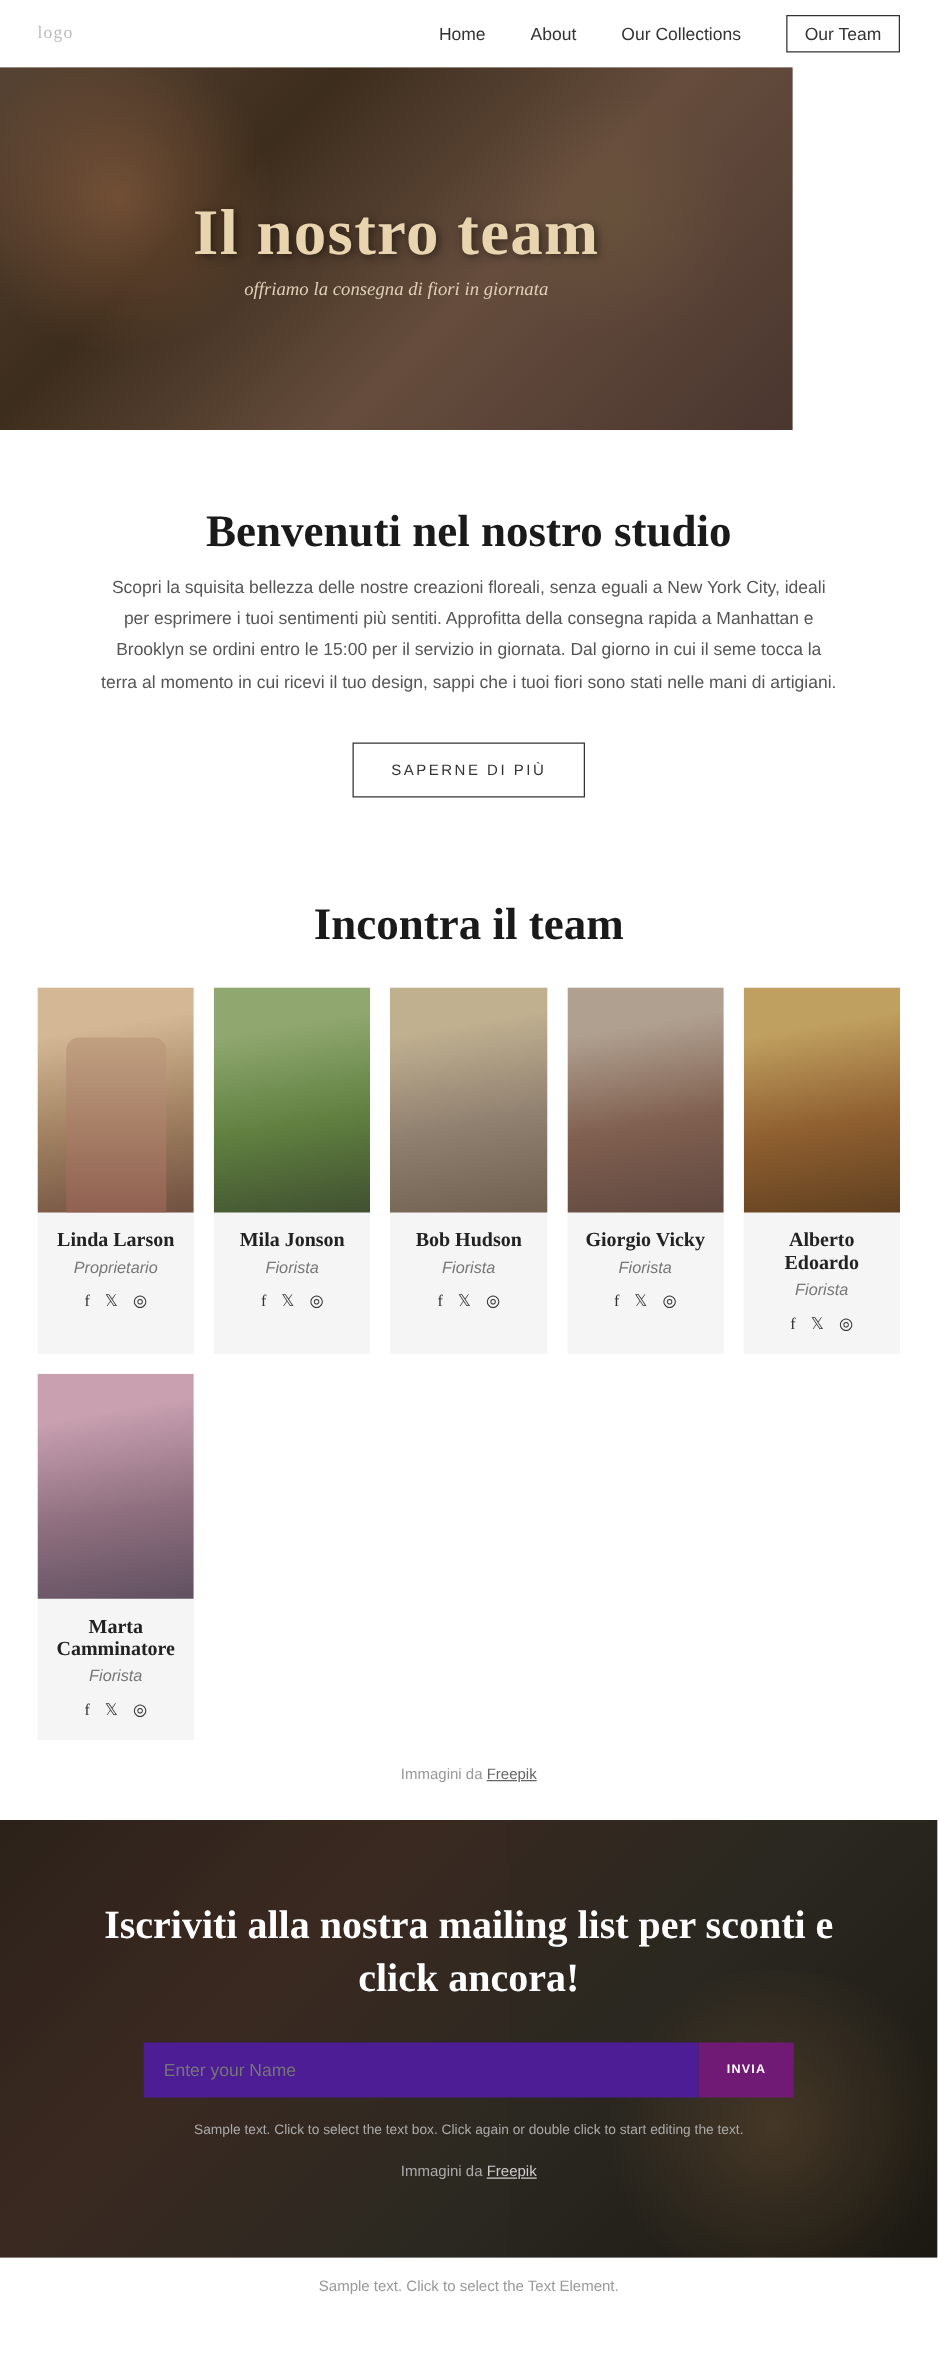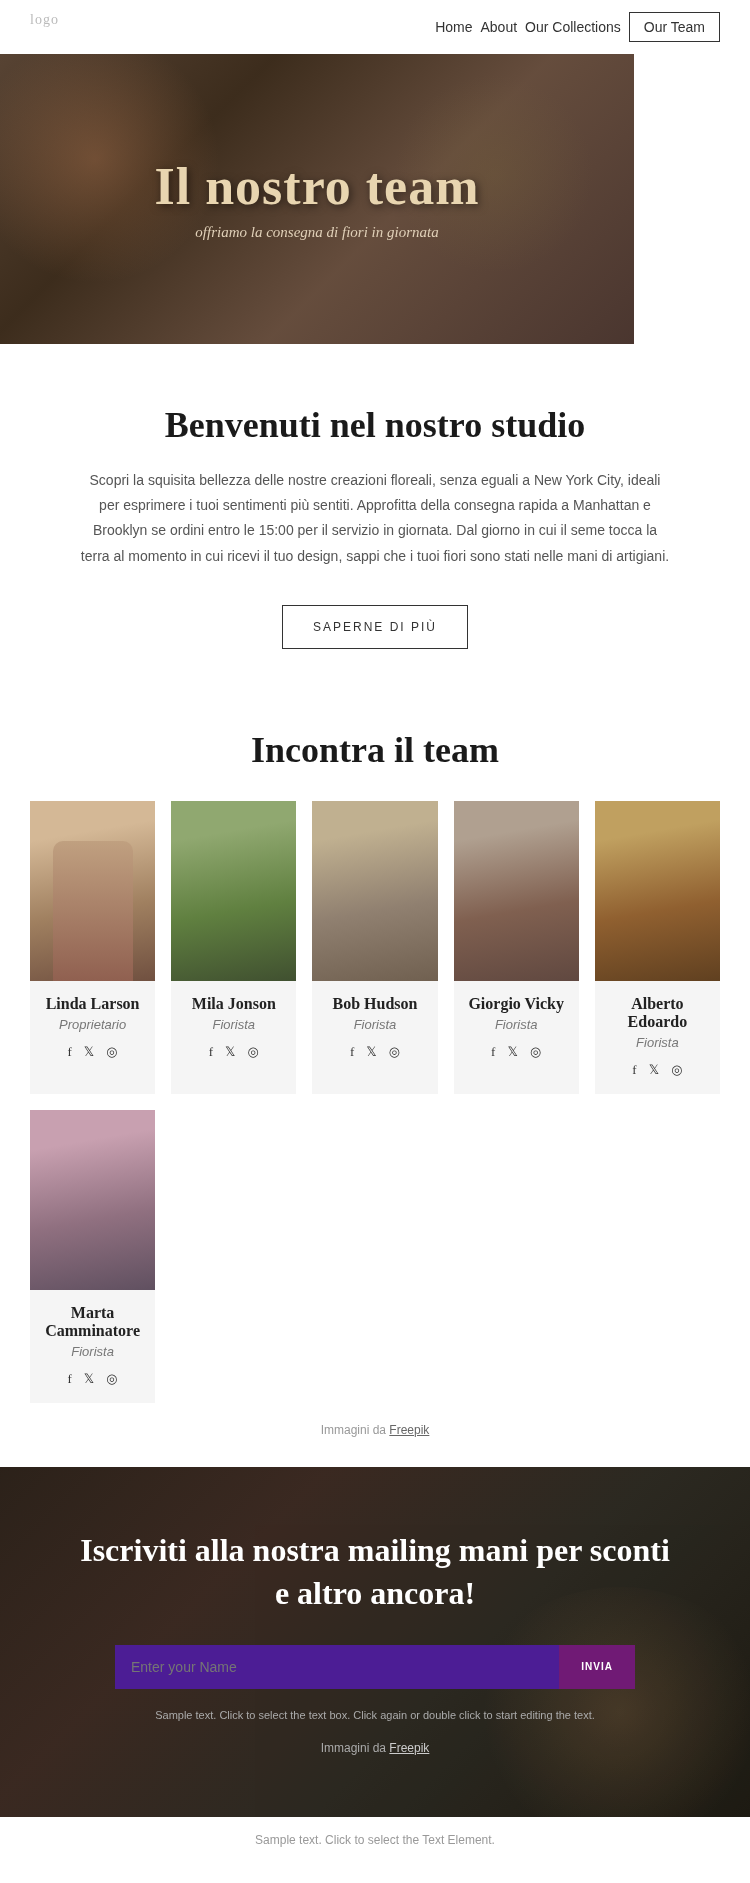--- a/index.html
+++ b/index.html
@@ -1,33 +1,34 @@
 <!DOCTYPE html>
 <html><head>
   <meta charset="utf-8">
   <style>
     * { margin: 0; padding: 0; box-sizing: border-box; }
     body { font-family: 'Georgia', serif; width: 750px; background: #fff; }
 
     
     nav {
       display: flex;
+      align-items: center;
       justify-content: space-between;
       padding: 12px 30px;
       background: #fff;
     }
     .nav-logo {
       color: #bbb;
       font-size: 14px;
       letter-spacing: 1px;
     }
     .nav-links {
       display: flex;
       align-items: center;
-      gap: 8px;
+      gap: 36px;
     }
     .nav-link {
       font-size: 14px;
       color: #333;
       text-decoration: none;
       font-family: Arial, sans-serif;
     }
     .nav-link-active {
       border: 1px solid #333;
       padding: 6px 14px;
@@ -99,21 +100,21 @@
 
     
     .welcome-section {
       padding: 60px 80px 50px;
       text-align: center;
     }
     .section-title {
       font-size: 36px;
       font-weight: bold;
       color: #1a1a1a;
-      margin-bottom: 22px;
+      margin-bottom: 11px;
     }
     .section-body {
       font-size: 14px;
       color: #555;
       line-height: 1.8;
       font-family: Arial, sans-serif;
     }
     .learn-more-btn {
       display: inline-block;
       margin-top: 36px;
@@ -437,21 +438,21 @@
   </div>
 
   <div class="freepik-credit">
     <span>Immagini da </span><a class="freepik-link" href="#">Freepik</a>
   </div>
 </section>
 
 <section class="mailing-section">
   <div class="mailing-bg"></div>
   <div class="mailing-content">
-    <h2 class="mailing-title">Iscriviti alla nostra mailing mani per sconti e altro ancora!</h2>
+    <h2 class="mailing-title">Iscriviti alla nostra mailing list per sconti e click ancora!</h2>
     <div class="mailing-form">
       <input class="mailing-input" type="text" placeholder="Enter your Name" style="">
       <button class="mailing-btn">INVIA</button>
     </div>
     <p class="mailing-sample-text">Sample text. Click to select the text box. Click again or double click to start editing the text.</p>
     <p class="mailing-freepik">
       <span>Immagini da </span><a class="mailing-freepik-link" href="#">Freepik</a>
     </p>
   </div>
 </section>

